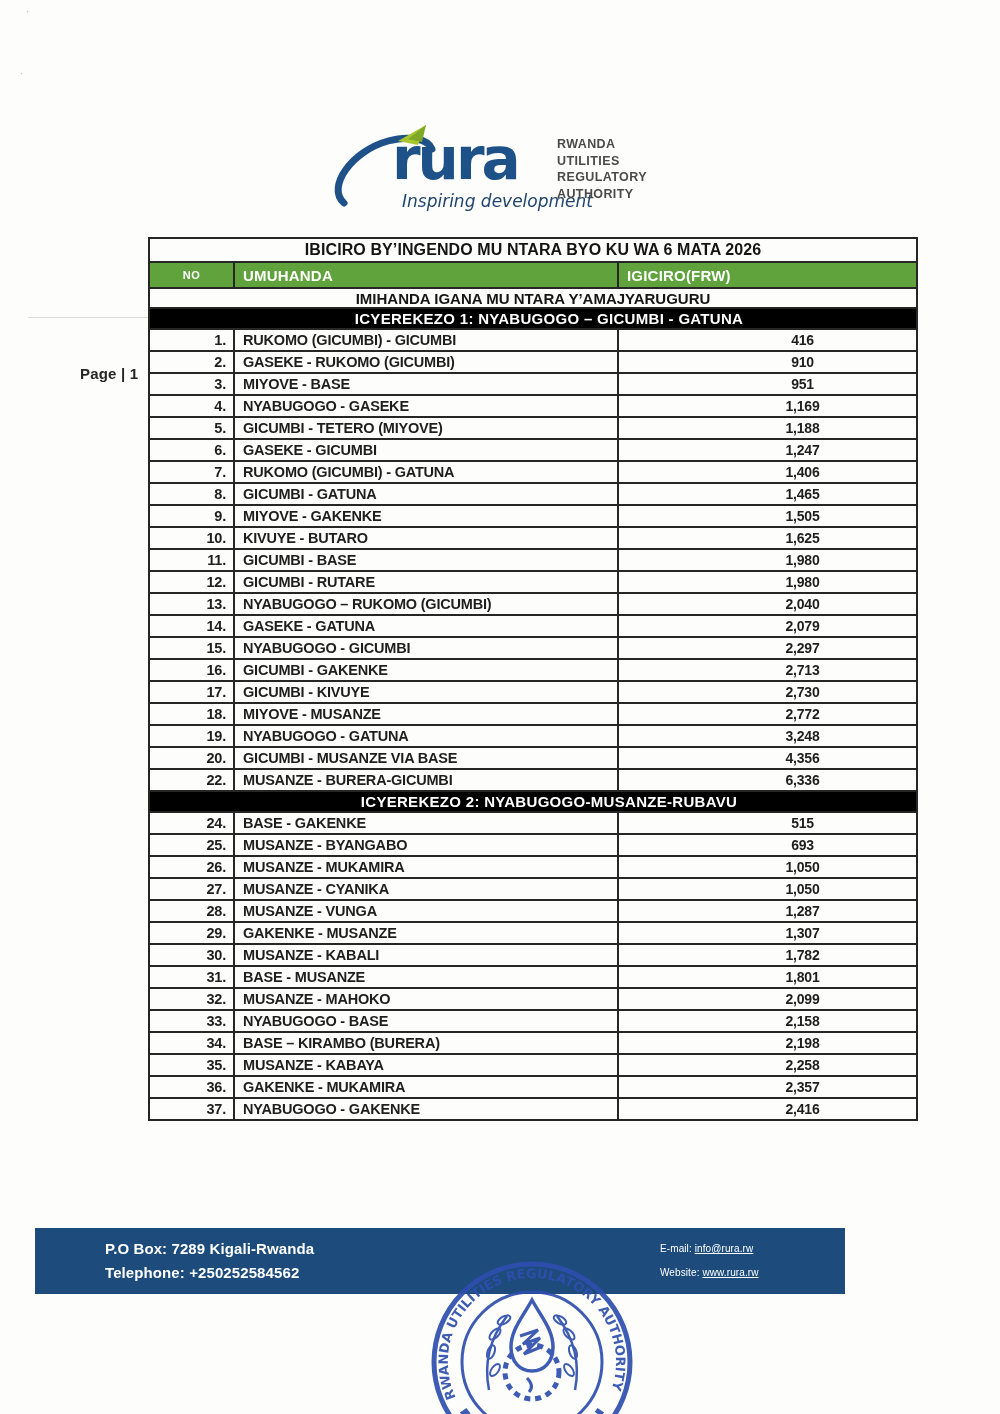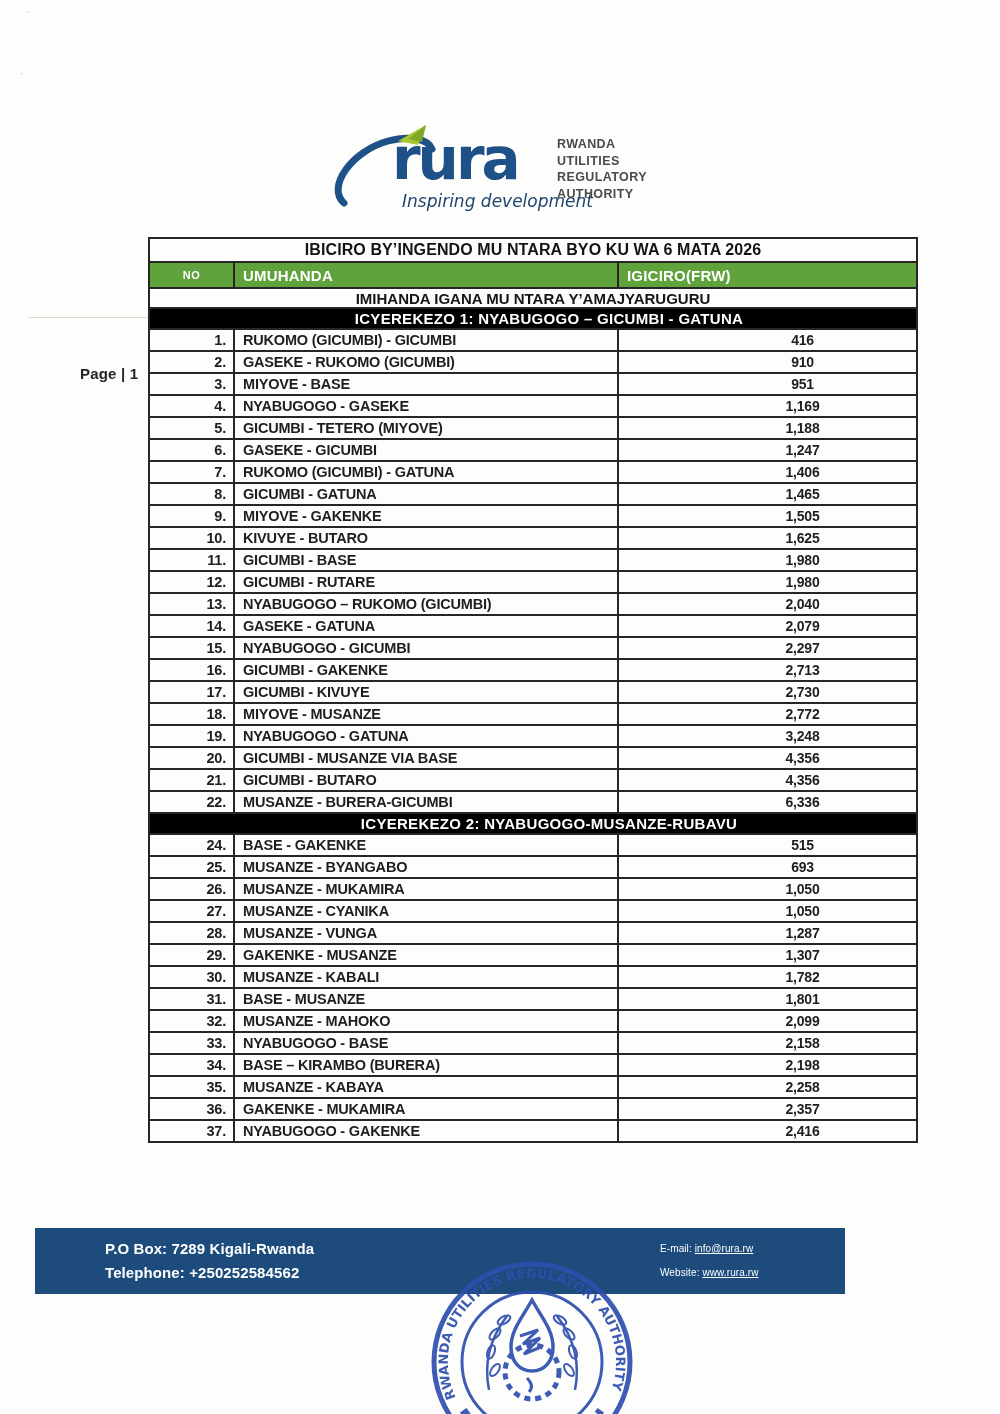--- a/index.html
+++ b/index.html
@@ -191,25 +191,20 @@
           <td class="no">19.</td>
           <td class="route">NYABUGOGO - GATUNA</td>
           <td class="price">3,248</td>
         </tr>
         <tr class="data">
           <td class="no">20.</td>
           <td class="route">GICUMBI - MUSANZE VIA BASE</td>
           <td class="price">4,356</td>
         </tr>
         <tr class="data">
-          <td class="no">21.</td>
-          <td class="route">GICUMBI - BUTARO</td>
-          <td class="price">4,356</td>
-        </tr>
-        <tr class="data">
           <td class="no">22.</td>
           <td class="route">MUSANZE - BURERA-GICUMBI</td>
           <td class="price">6,336</td>
         </tr>
         <tr>
           <td class="section" colspan="3">ICYEREKEZO 2: NYABUGOGO-MUSANZE-RUBAVU</td>
         </tr>
         <tr class="data">
           <td class="no">24.</td>
           <td class="route">BASE - GAKENKE</td>

